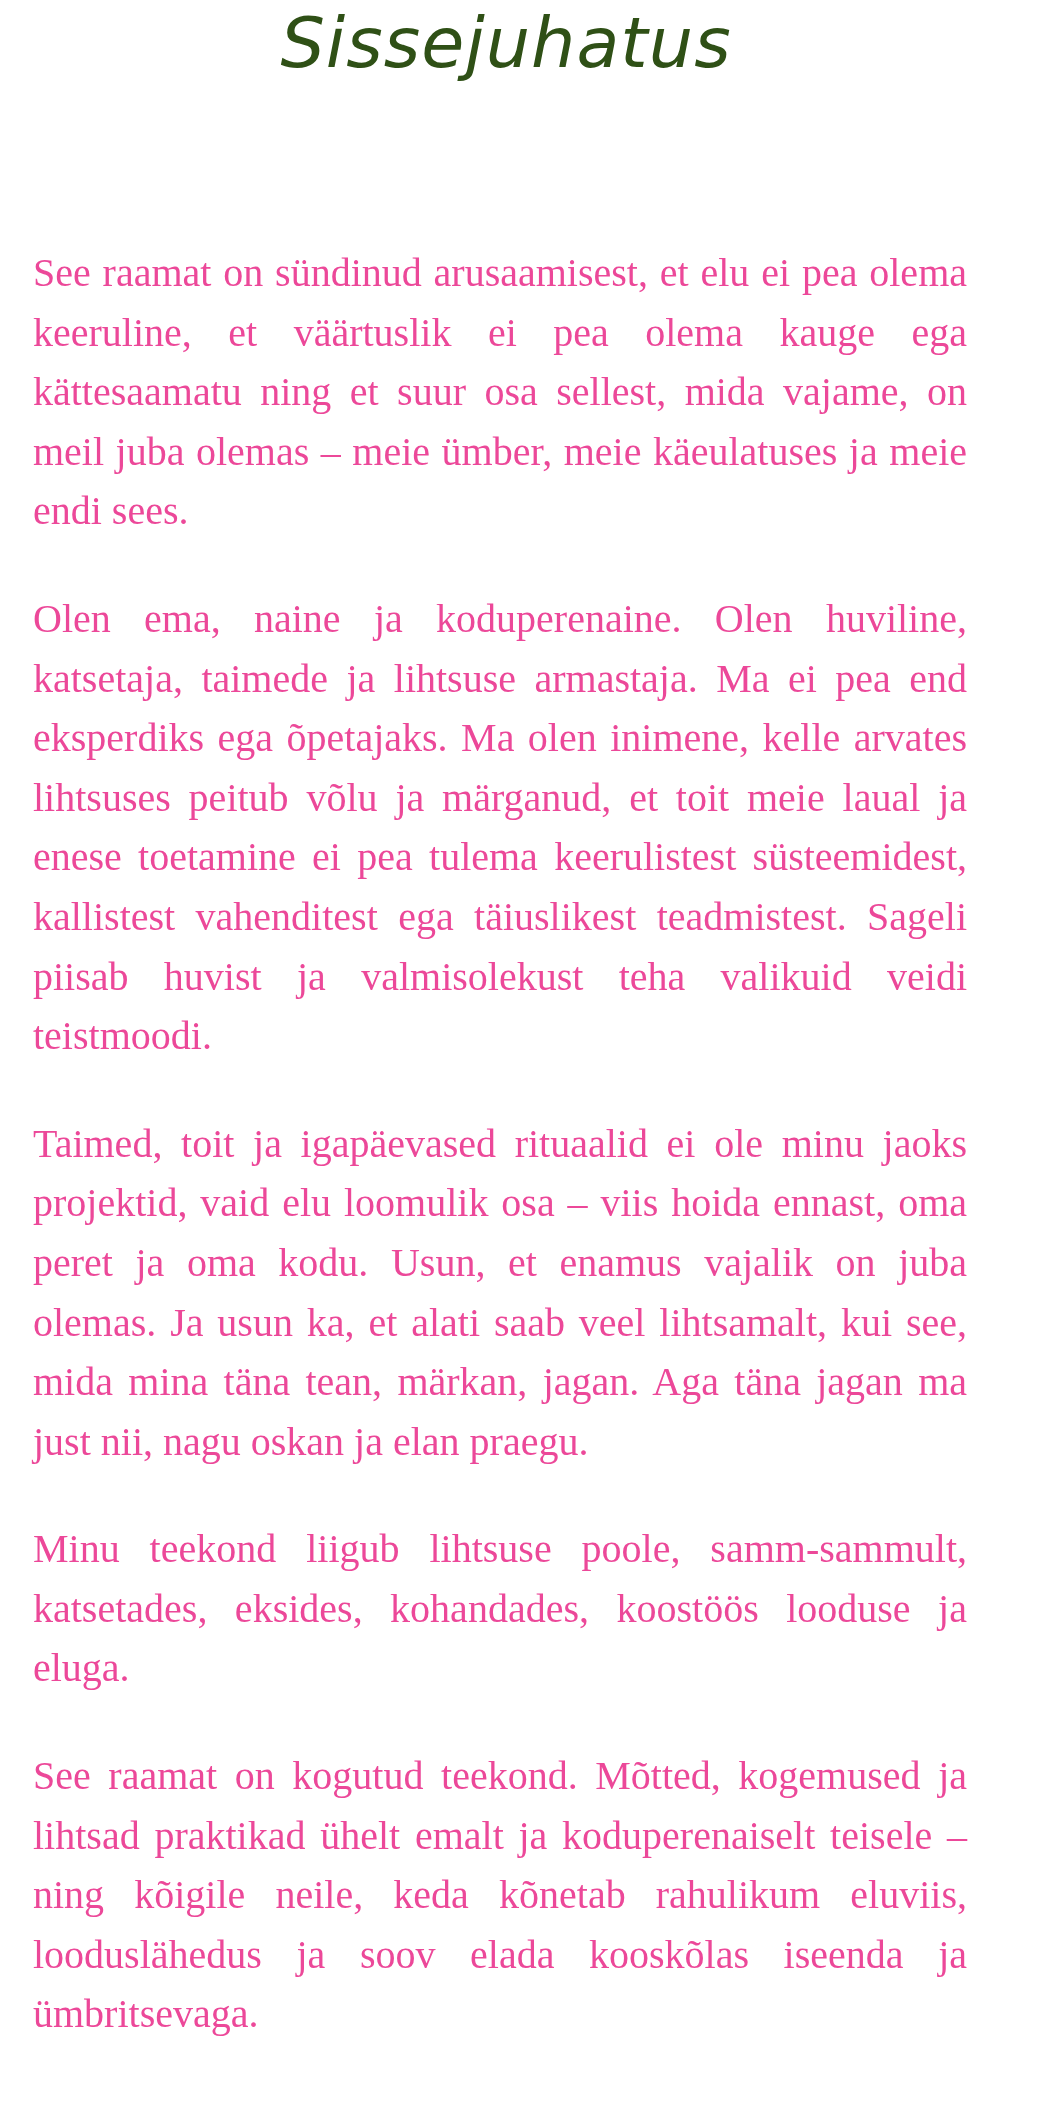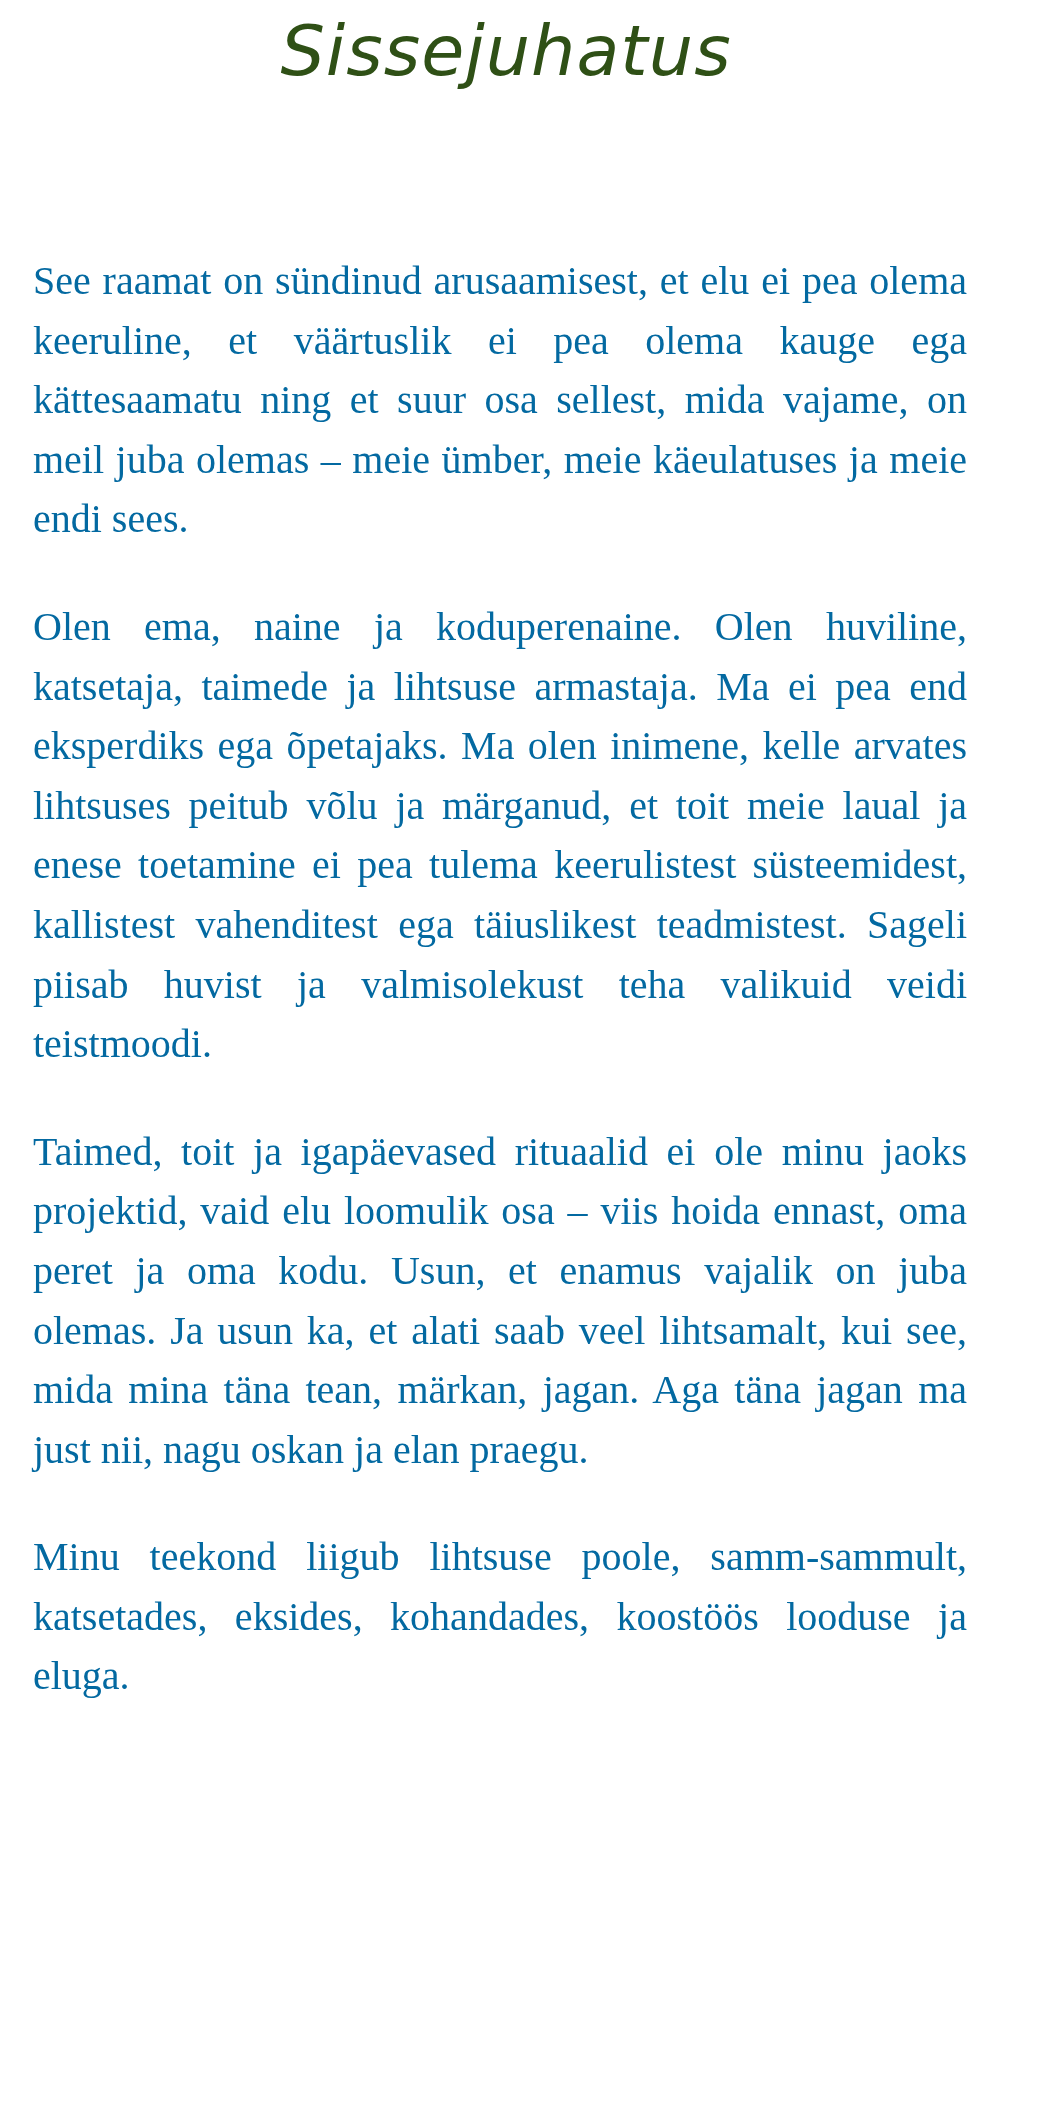--- a/index.html
+++ b/index.html
@@ -9,21 +9,21 @@
   }
   body {
     width: 1047px;
     height: 2108px;
     overflow: hidden;
     position: relative;
   }
   .page {
     position: absolute;
     left: 33px;
-    top: 16px;
+    top: 8px;
     width: 946px;
   }
   .title {
     margin: 0;
     padding-top: 0;
     height: 90px;
     text-align: center;
     font-family: "DejaVu Sans", sans-serif;
     font-style: italic;
     font-weight: 300;
@@ -35,29 +35,30 @@
     top: -10px;
   }
   .body-text {
     margin-top: 145px;
   }
   .para {
     margin: 0 12px 48px 0;
     font-family: "Liberation Serif", serif;
     font-size: 40px;
     line-height: 59.6px;
-    color: #0369a1;
+    color: #ec4899;
     text-align: justify;
     text-align-last: left;
   }
 </style>
 </head>
 <body>
 
 <div class="page">
   <h1 class="title">Sissejuhatus</h1>
   <div class="body-text">
     <p class="para">See raamat on sündinud arusaamisest, et elu ei pea olema keeruline, et väärtuslik ei pea olema kauge ega kättesaamatu ning et suur osa sellest, mida vajame, on meil juba olemas – meie ümber, meie käeulatuses ja meie endi sees.</p>
     <p class="para">Olen ema, naine ja koduperenaine. Olen huviline, katsetaja, taimede ja lihtsuse armastaja. Ma ei pea end eksperdiks ega õpetajaks. Ma olen inimene, kelle arvates lihtsuses peitub võlu ja märganud, et toit meie laual ja enese toetamine ei pea tulema keerulistest süsteemidest, kallistest vahenditest ega täiuslikest teadmistest. Sageli piisab huvist ja valmisolekust teha valikuid veidi teistmoodi.</p>
     <p class="para">Taimed, toit ja igapäevased rituaalid ei ole minu jaoks projektid, vaid elu loomulik osa – viis hoida ennast, oma peret ja oma kodu. Usun, et enamus vajalik on juba olemas. Ja usun ka, et alati saab veel lihtsamalt, kui see, mida mina täna tean, märkan, jagan. Aga täna jagan ma just nii, nagu oskan ja elan praegu.</p>
     <p class="para">Minu teekond liigub lihtsuse poole, samm-sammult, katsetades, eksides, kohandades, koostöös looduse ja eluga.</p>
+    <p class="para">See raamat on kogutud teekond. Mõtted, kogemused ja lihtsad praktikad ühelt emalt ja koduperenaiselt teisele – ning kõigile neile, keda kõnetab rahulikum eluviis, looduslähedus ja soov elada kooskõlas iseenda ja ümbritsevaga.</p>
   </div>
 </div>
 
 </body></html>

